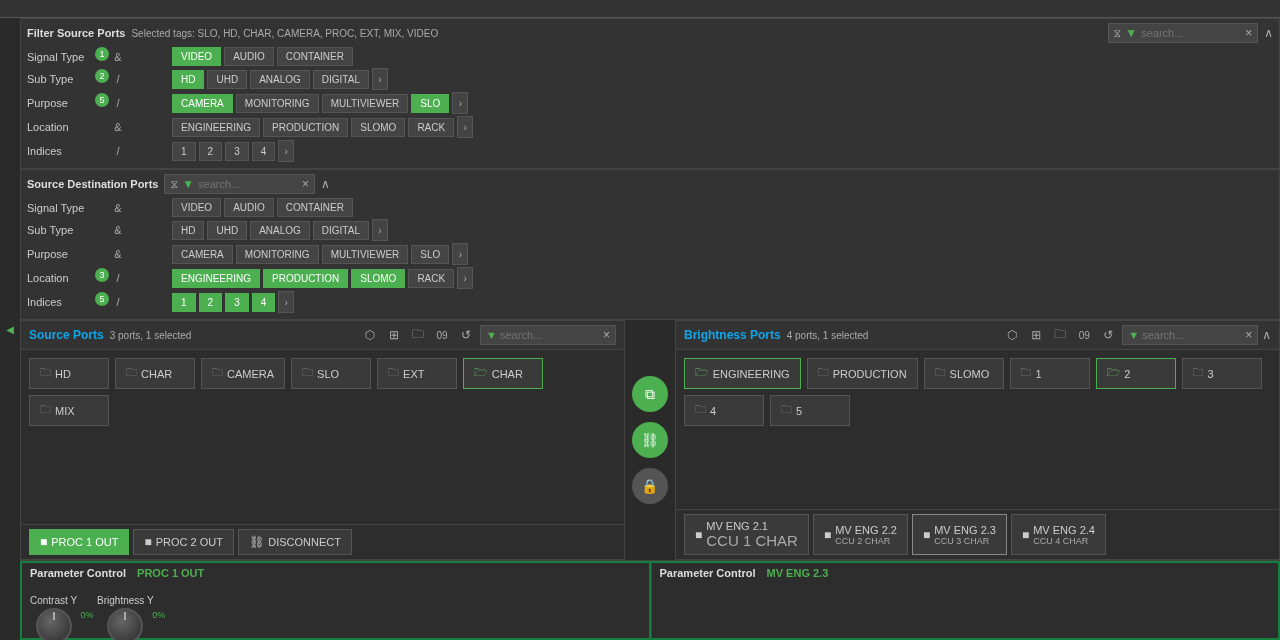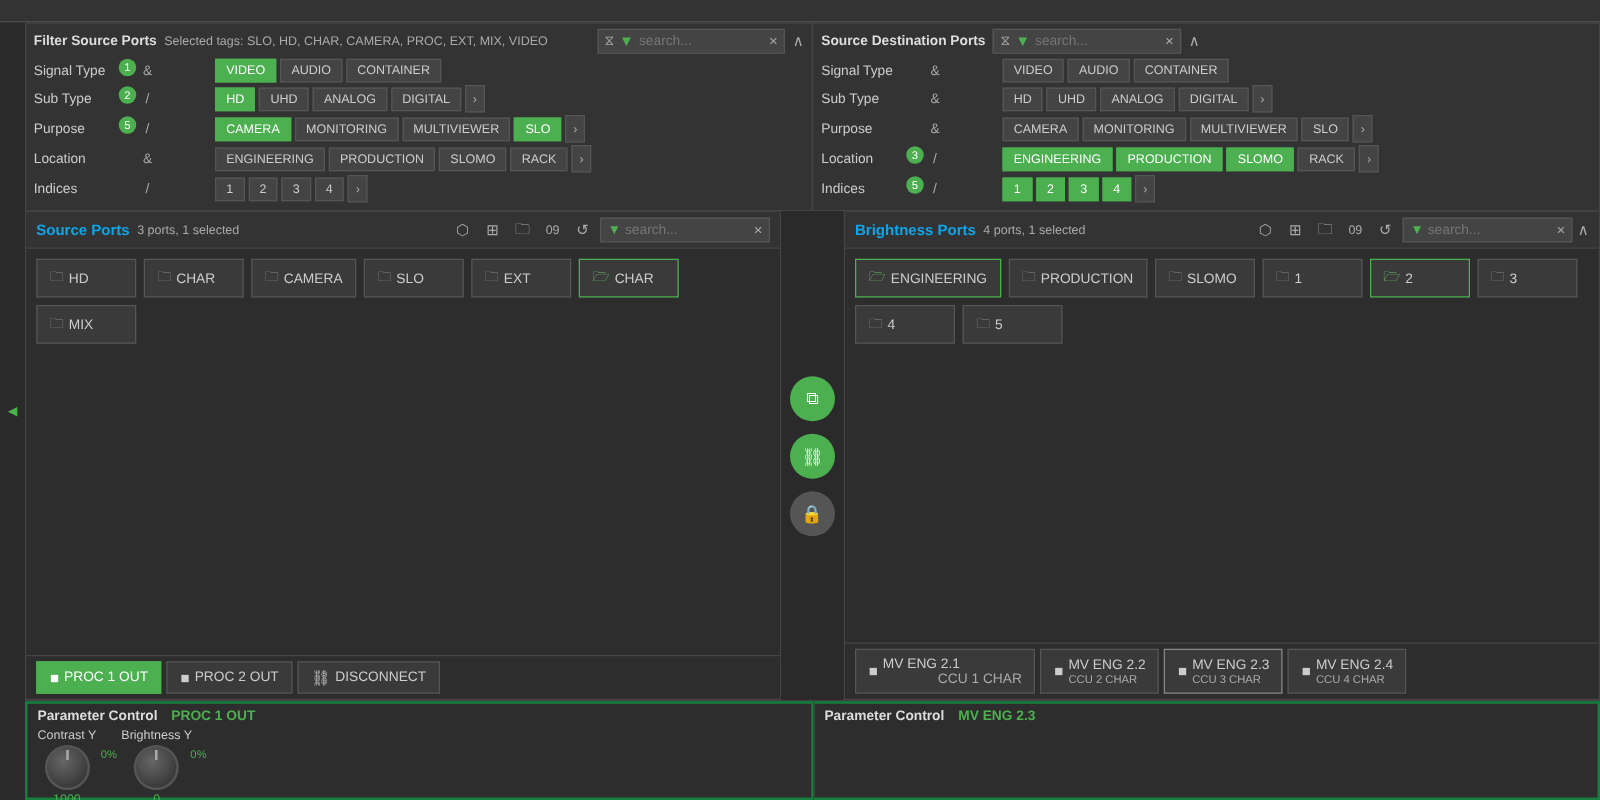--- a/index.html
+++ b/index.html
@@ -30,20 +30,21 @@
     }
     .panels-area {
       flex: 1;
       display: flex;
       flex-direction: column;
     }
     
     .filter-row {
       display: flex;
       gap: 0;
+      flex-direction: column;
     }
     .filter-panel {
       flex: 1;
       background: #333;
       border: 1px solid #444;
       padding: 4px 6px;
     }
     .filter-panel + .filter-panel {
       border-left: 1px solid #444;
     }
@@ -293,20 +294,21 @@
     }
     .knob-control {
       display: flex;
       flex-direction: column;
       align-items: center;
       gap: 2px;
     }
     .knob-label {
       font-size: 10px;
       color: #ccc;
+      margin-top: 12px;
     }
     .knob-value {
       font-size: 10px;
       color: #4caf50;
     }
     .knob {
       width: 36px;
       height: 36px;
       border-radius: 50%;
       background: radial-gradient(circle at 40% 35%, #666, #2a2a2a);
@@ -640,21 +642,21 @@
             <span style="color:#888;">🗀</span>
             <span>5</span>
           </div>
         </div>
 
         <div class="action-buttons" style="flex-wrap:wrap;">
           <div class="action-btn">
             <span style="font-size:12px;">■</span>
             <span style="display:flex;flex-direction:column;">
               <span>MV ENG 2.1</span>
-              <span style="font-size:11px;color:#aaa;margin-left:44px;">CCU 1 CHAR</span>
+              <span style="font-size:15px;color:#aaa;">CCU 1 CHAR</span>
             </span>
           </div>
           <div class="action-btn">
             <span style="font-size:12px;">■</span>
             <span style="display:flex;flex-direction:column;">
               <span>MV ENG 2.2</span>
               <span style="font-size:9px;color:#aaa;">CCU 2 CHAR</span>
             </span>
           </div>
           <div class="action-btn selected" style="border-color:#888;">

